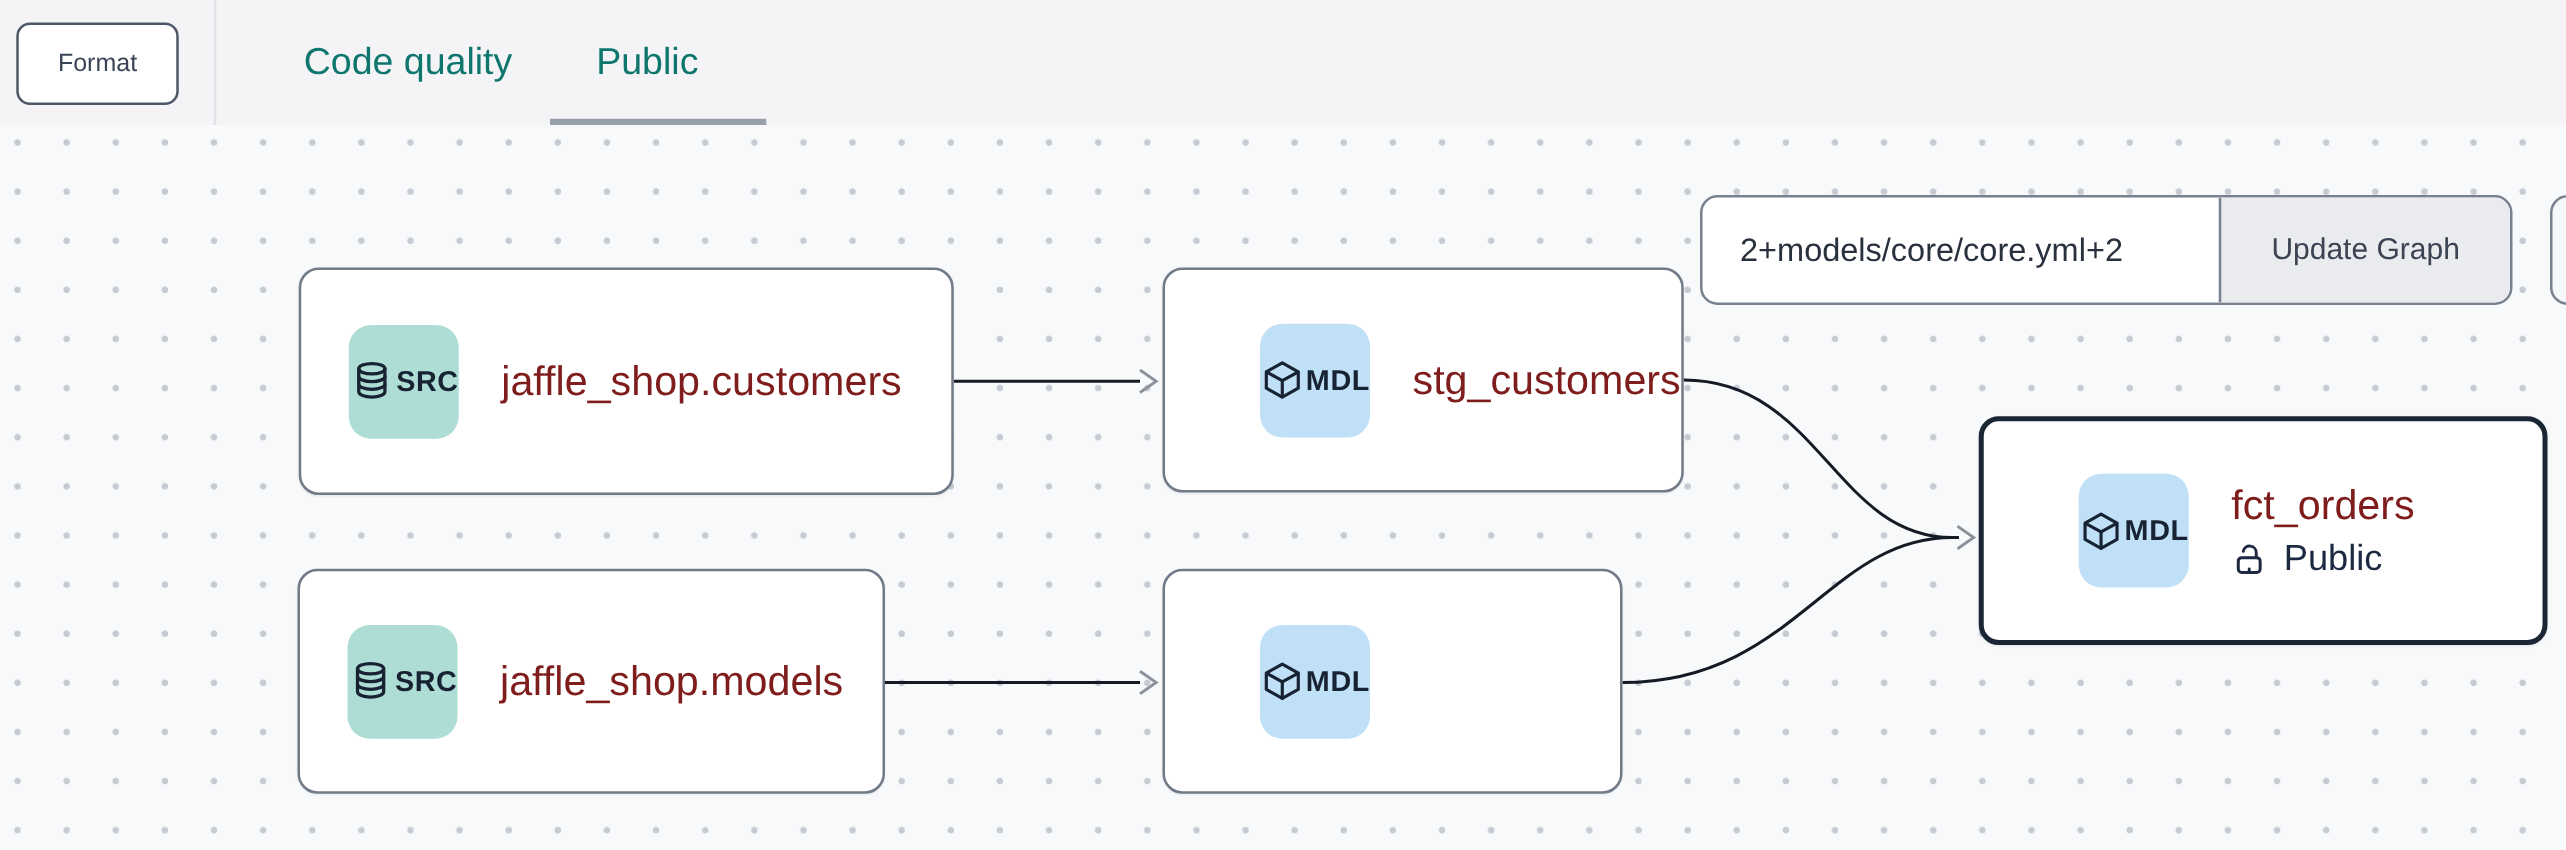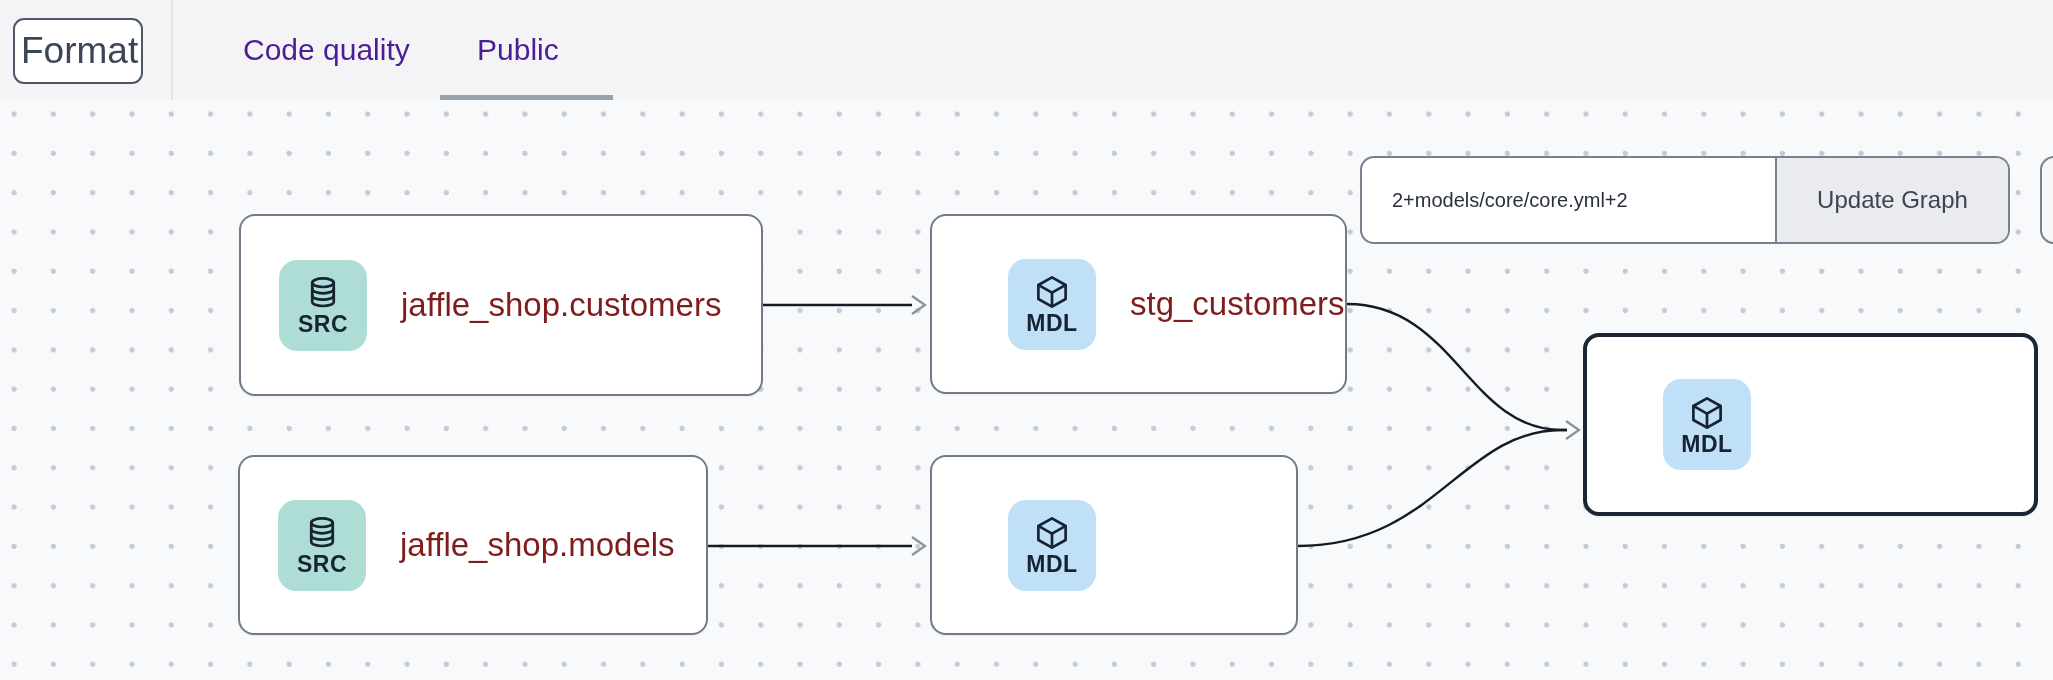--- a/index.html
+++ b/index.html
@@ -1,58 +1,58 @@
 <!DOCTYPE html>
 <html style="--src-bg: #aeddd6; --mdl-bg: #bfe0f7; --selected: #1b2634; --cardborder: #717b88; --edge: #141b24; --underline: #98a0ab; --canvas: #f8f9fb;"><head>
 <meta charset="utf-8">
 <style>
   html,body{margin:0;padding:0;background:#e9eaec;font-family:"Liberation Sans",sans-serif;}
   #app{position:relative;width:2053px;height:680px;overflow:hidden;background:#f8f9fb;color:#1e2a3c;}
 
   
   .hdr{position:absolute;left:0;top:0;width:2053px;height:100px;background:#f4f4f6;border-bottom:1px solid #e9eaec;}
   .format-btn{position:absolute;left:13px;top:18px;width:130px;height:66px;background:#ffffff;
-    border:2.5px solid #4d5866;border-radius:11px;font-size:37px;color:#3a4557;
+    border:2.5px solid #4d5866;border-radius:11px;font-size:20px;color:#3a4557;
     font-family:"Liberation Sans",sans-serif;cursor:pointer;}
   .vdiv{position:absolute;left:171px;top:0;width:2px;height:100px;background:#e2e4e8;}
-  .tab{position:absolute;top:0;height:100px;line-height:100px;font-size:30px;color:#4c1d95;cursor:pointer;white-space:nowrap;}
+  .tab{position:absolute;top:0;height:100px;line-height:100px;font-size:30px;color:#0f766e;cursor:pointer;white-space:nowrap;}
   .tab.t1{left:243px;}
   .tab.t2{left:477px;}
   .tab-underline{position:absolute;left:440px;top:95px;width:173px;height:5px;background:var(--underline,#98a0ab);}
 
   
   .canvas{position:absolute;left:0;top:100px;width:2053px;height:580px;
     background-color:var(--canvas,#f8f9fb);
     background-image:radial-gradient(circle at 14px 14px,#c6cbd3 2.4px,transparent 2.9px);
     background-size:39.3px 39.3px;}
   .edges{position:absolute;left:0;top:0;width:2053px;height:580px;pointer-events:none;}
   .edges path{fill:none;stroke:var(--edge,#141b24);stroke-width:2.4px;}
   .edges path.arrow{stroke:#8a919b;stroke-width:2.2px;stroke-linejoin:miter;}
 
   
   .node{position:absolute;background:#ffffff;border:2px solid var(--cardborder,#717b88);
     border-radius:16px;display:flex;align-items:center;padding-left:38px;box-sizing:border-box;
     gap:34px;cursor:pointer;box-shadow:0 1px 2px rgba(20,27,36,.06);}
   .node.selected{border:4.5px solid var(--selected,#1b2634);}
-  .badge{width:88px;height:91px;border-radius:18px;flex:0 0 auto;display:flex;flex-direction:column;
+  .badge{width:88px;height:91px;border-radius:18px;flex:0 0 auto;display:flex;flex-direction:row;
     align-items:center;justify-content:center;gap:1px;color:#172333;}
   .badge.src{background:var(--src-bg,#aeddd6);}
   .badge.mdl{background:var(--mdl-bg,#bfe0f7);margin-left:38px;}
   .badge .bicon{width:38px;height:38px;display:block;}
   .badge .btxt{font-size:23px;font-weight:600;letter-spacing:.5px;line-height:1;}
   .nlabel{font-size:33px;color:#7f1d1d;white-space:nowrap;}
   .ncol{display:flex;flex-direction:column;gap:8px;}
   .access-row{display:flex;align-items:center;gap:12px;font-size:29px;color:#1c2940;}
   .access-row svg{width:30px;height:30px;}
 
   
   .selector-group{position:absolute;left:1360px;top:56px;width:650px;height:88px;box-sizing:border-box;
     border:2px solid #78818e;border-radius:14px;background:#ffffff;display:flex;overflow:hidden;}
   .selector-input{flex:1;border:none;outline:none;background:transparent;font-family:"Liberation Sans",sans-serif;
-    font-size:20px;color:#29313f;padding:0 0 0 30px;min-width:0;}
+    font-size:26px;color:#29313f;padding:0 0 0 30px;min-width:0;}
   .update-btn{width:233px;flex:0 0 auto;border:none;border-left:2px solid #78818e;background:#e9ebee;
     font-family:"Liberation Sans",sans-serif;font-size:24px;color:#3c4453;cursor:pointer;}
   .clipped-btn{position:absolute;left:2040px;top:56px;width:30px;height:88px;box-sizing:border-box;
     border:2px solid #78818e;border-radius:14px 0 0 14px;background:#f6f7f9;cursor:pointer;}
 </style>
 </head>
 <body>
 
 <div id="app">
 
@@ -127,20 +127,31 @@
 
     <div class="node selected" style="left:1583px;top:233px;width:455px;height:183px;">
       <div class="badge mdl">
         <svg class="bicon" viewBox="0 0 24 24" fill="none" stroke="currentColor" stroke-width="1.7" stroke-linejoin="round" stroke-linecap="round">
           <path d="M12 2.8 20.6 7.6 V16.4 L12 21.2 3.4 16.4 V7.6 Z"></path>
           <path d="M3.6 7.7 12 12.4 20.4 7.7"></path>
           <path d="M12 12.4 V21"></path>
         </svg>
         <span class="btxt">MDL</span>
       </div>
+      <div class="ncol">
+        <div class="nlabel">fct_orders</div>
+        <div class="access-row">
+          <svg viewBox="0 0 24 24" fill="none" stroke="currentColor" stroke-width="1.9" stroke-linecap="round">
+            <rect x="4.5" y="10.5" width="14" height="9.5" rx="2.2"></rect>
+            <path d="M16 10.5 V7.4 a4.2 4.2 0 0 0 -8.3 -1"></path>
+            <path d="M11.5 20 v-2.3"></path>
+          </svg>
+          <span>Public</span>
+        </div>
+      </div>
     </div>
 
     <div class="selector-group">
       <input class="selector-input" type="text" value="2+models/core/core.yml+2" style="">
       <button class="update-btn">Update Graph</button>
     </div>
 
     <button class="clipped-btn"></button>
 
   </div>

